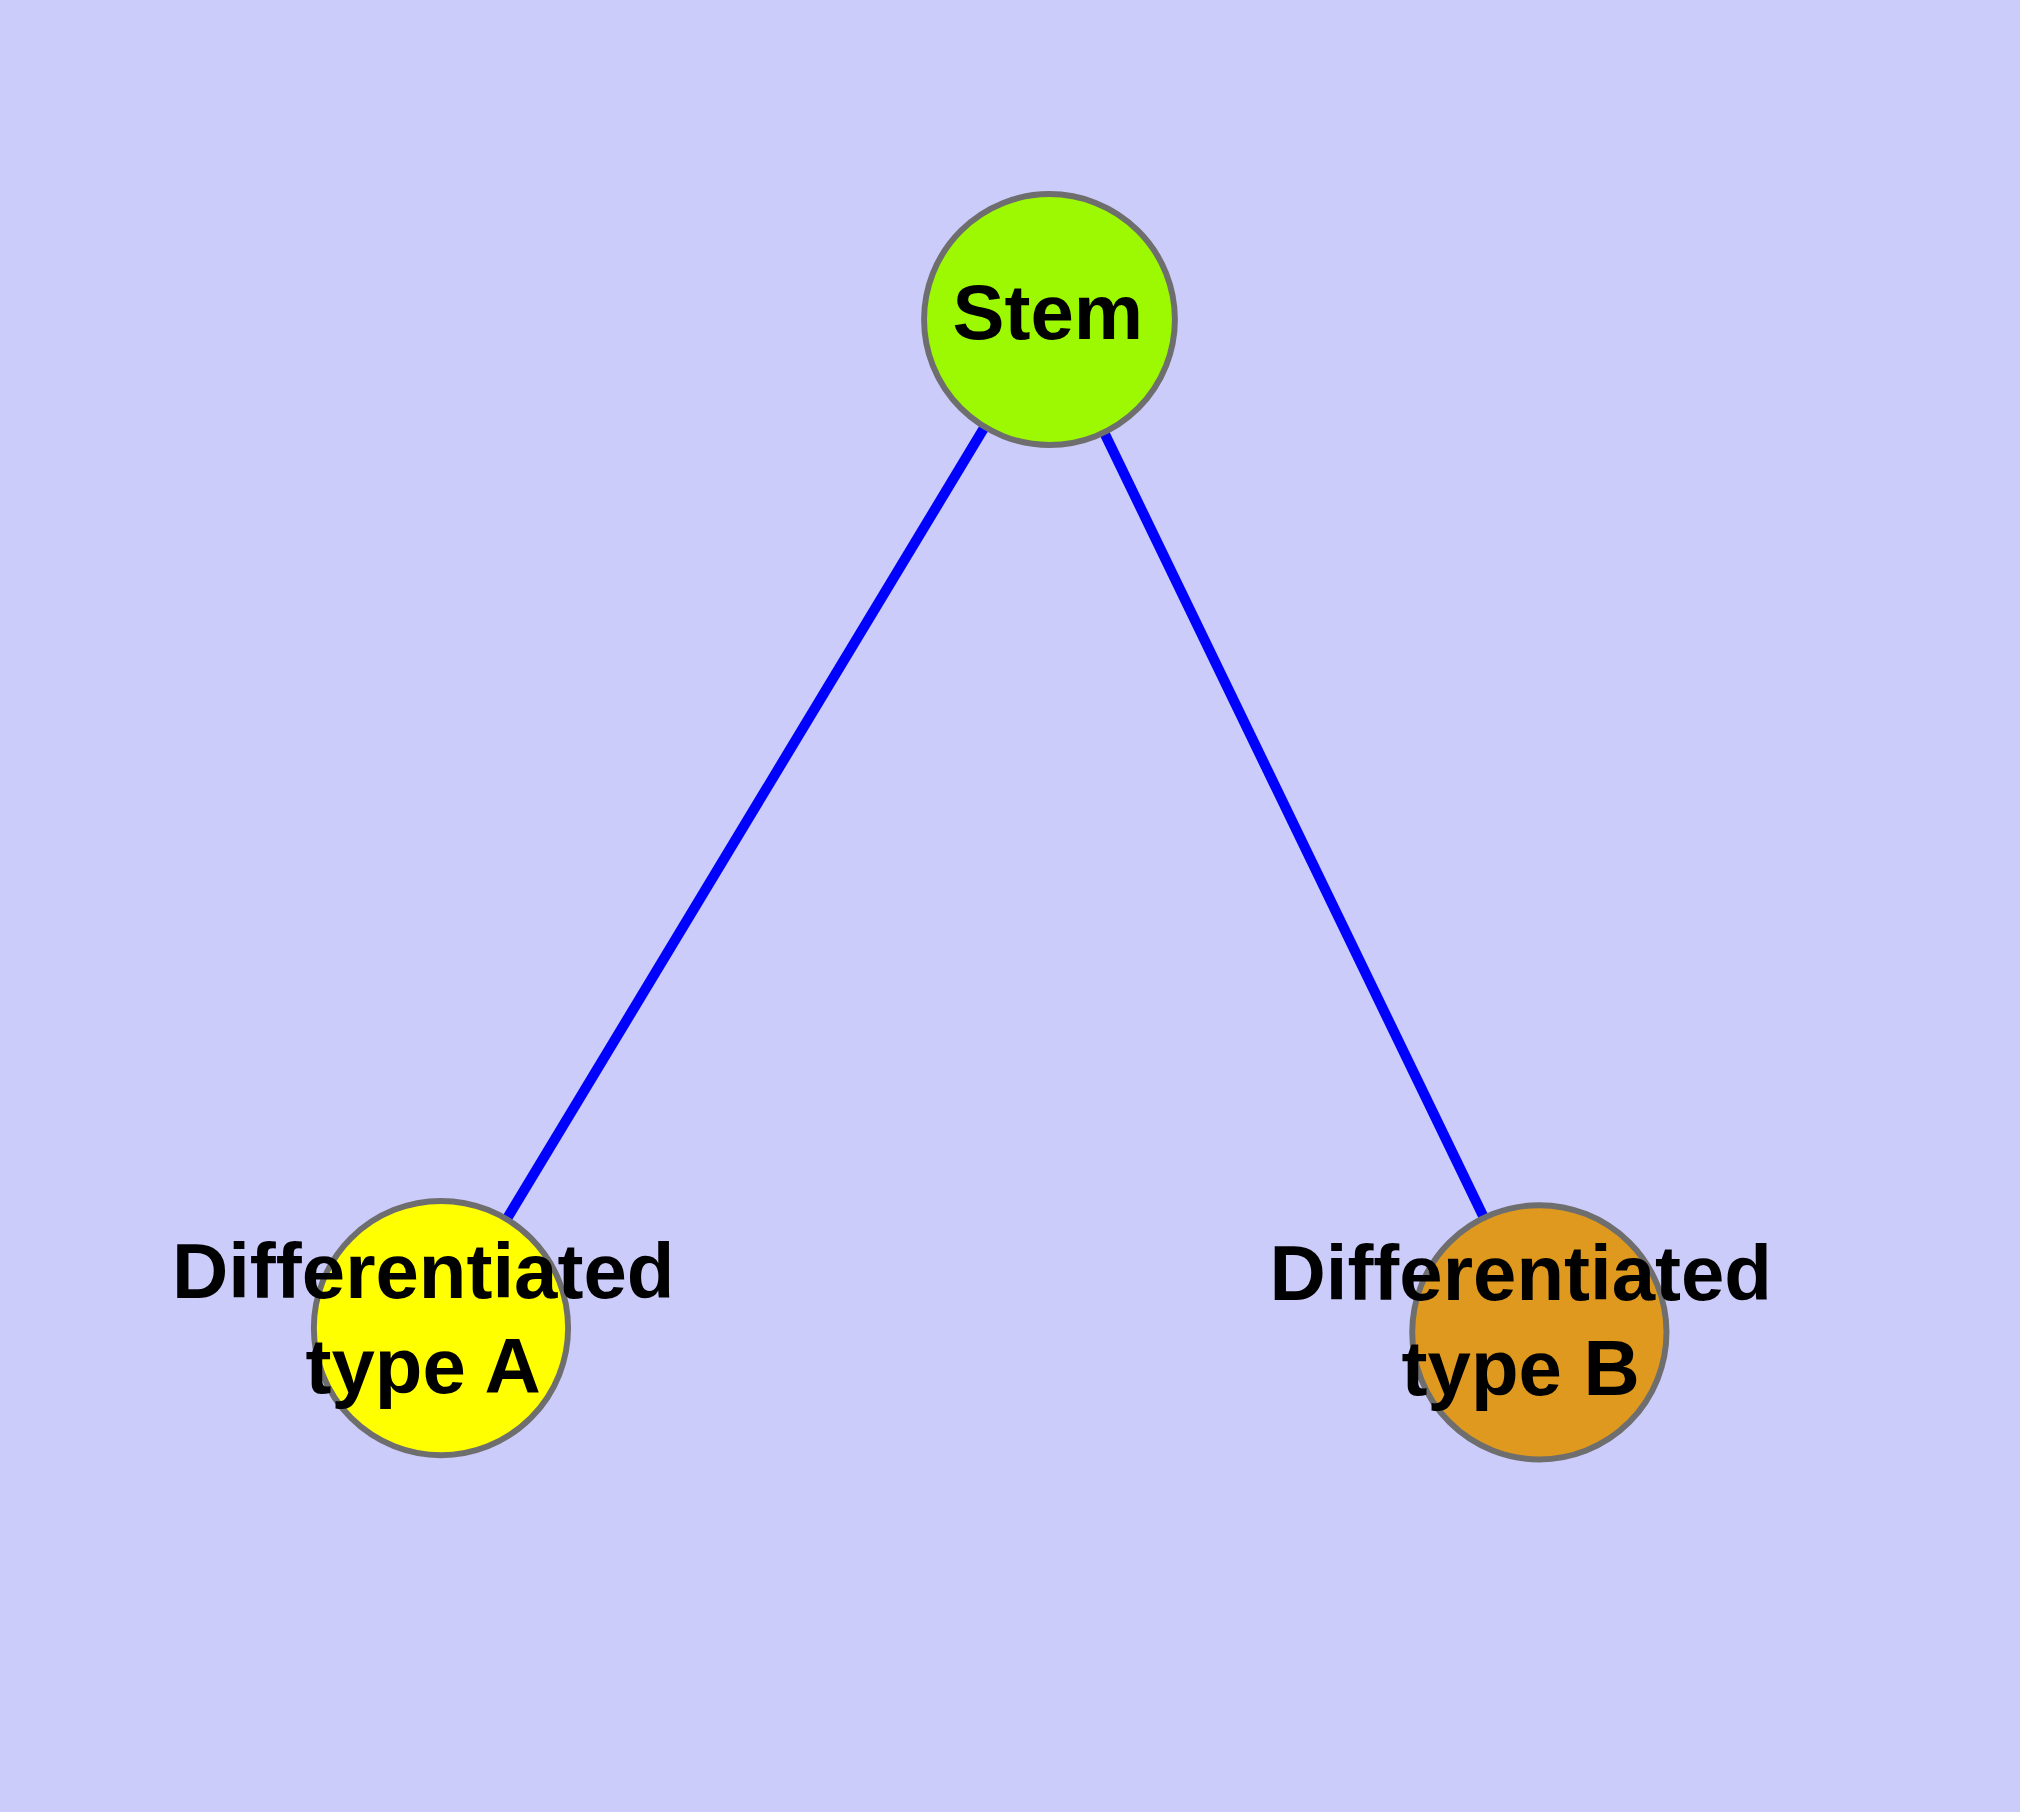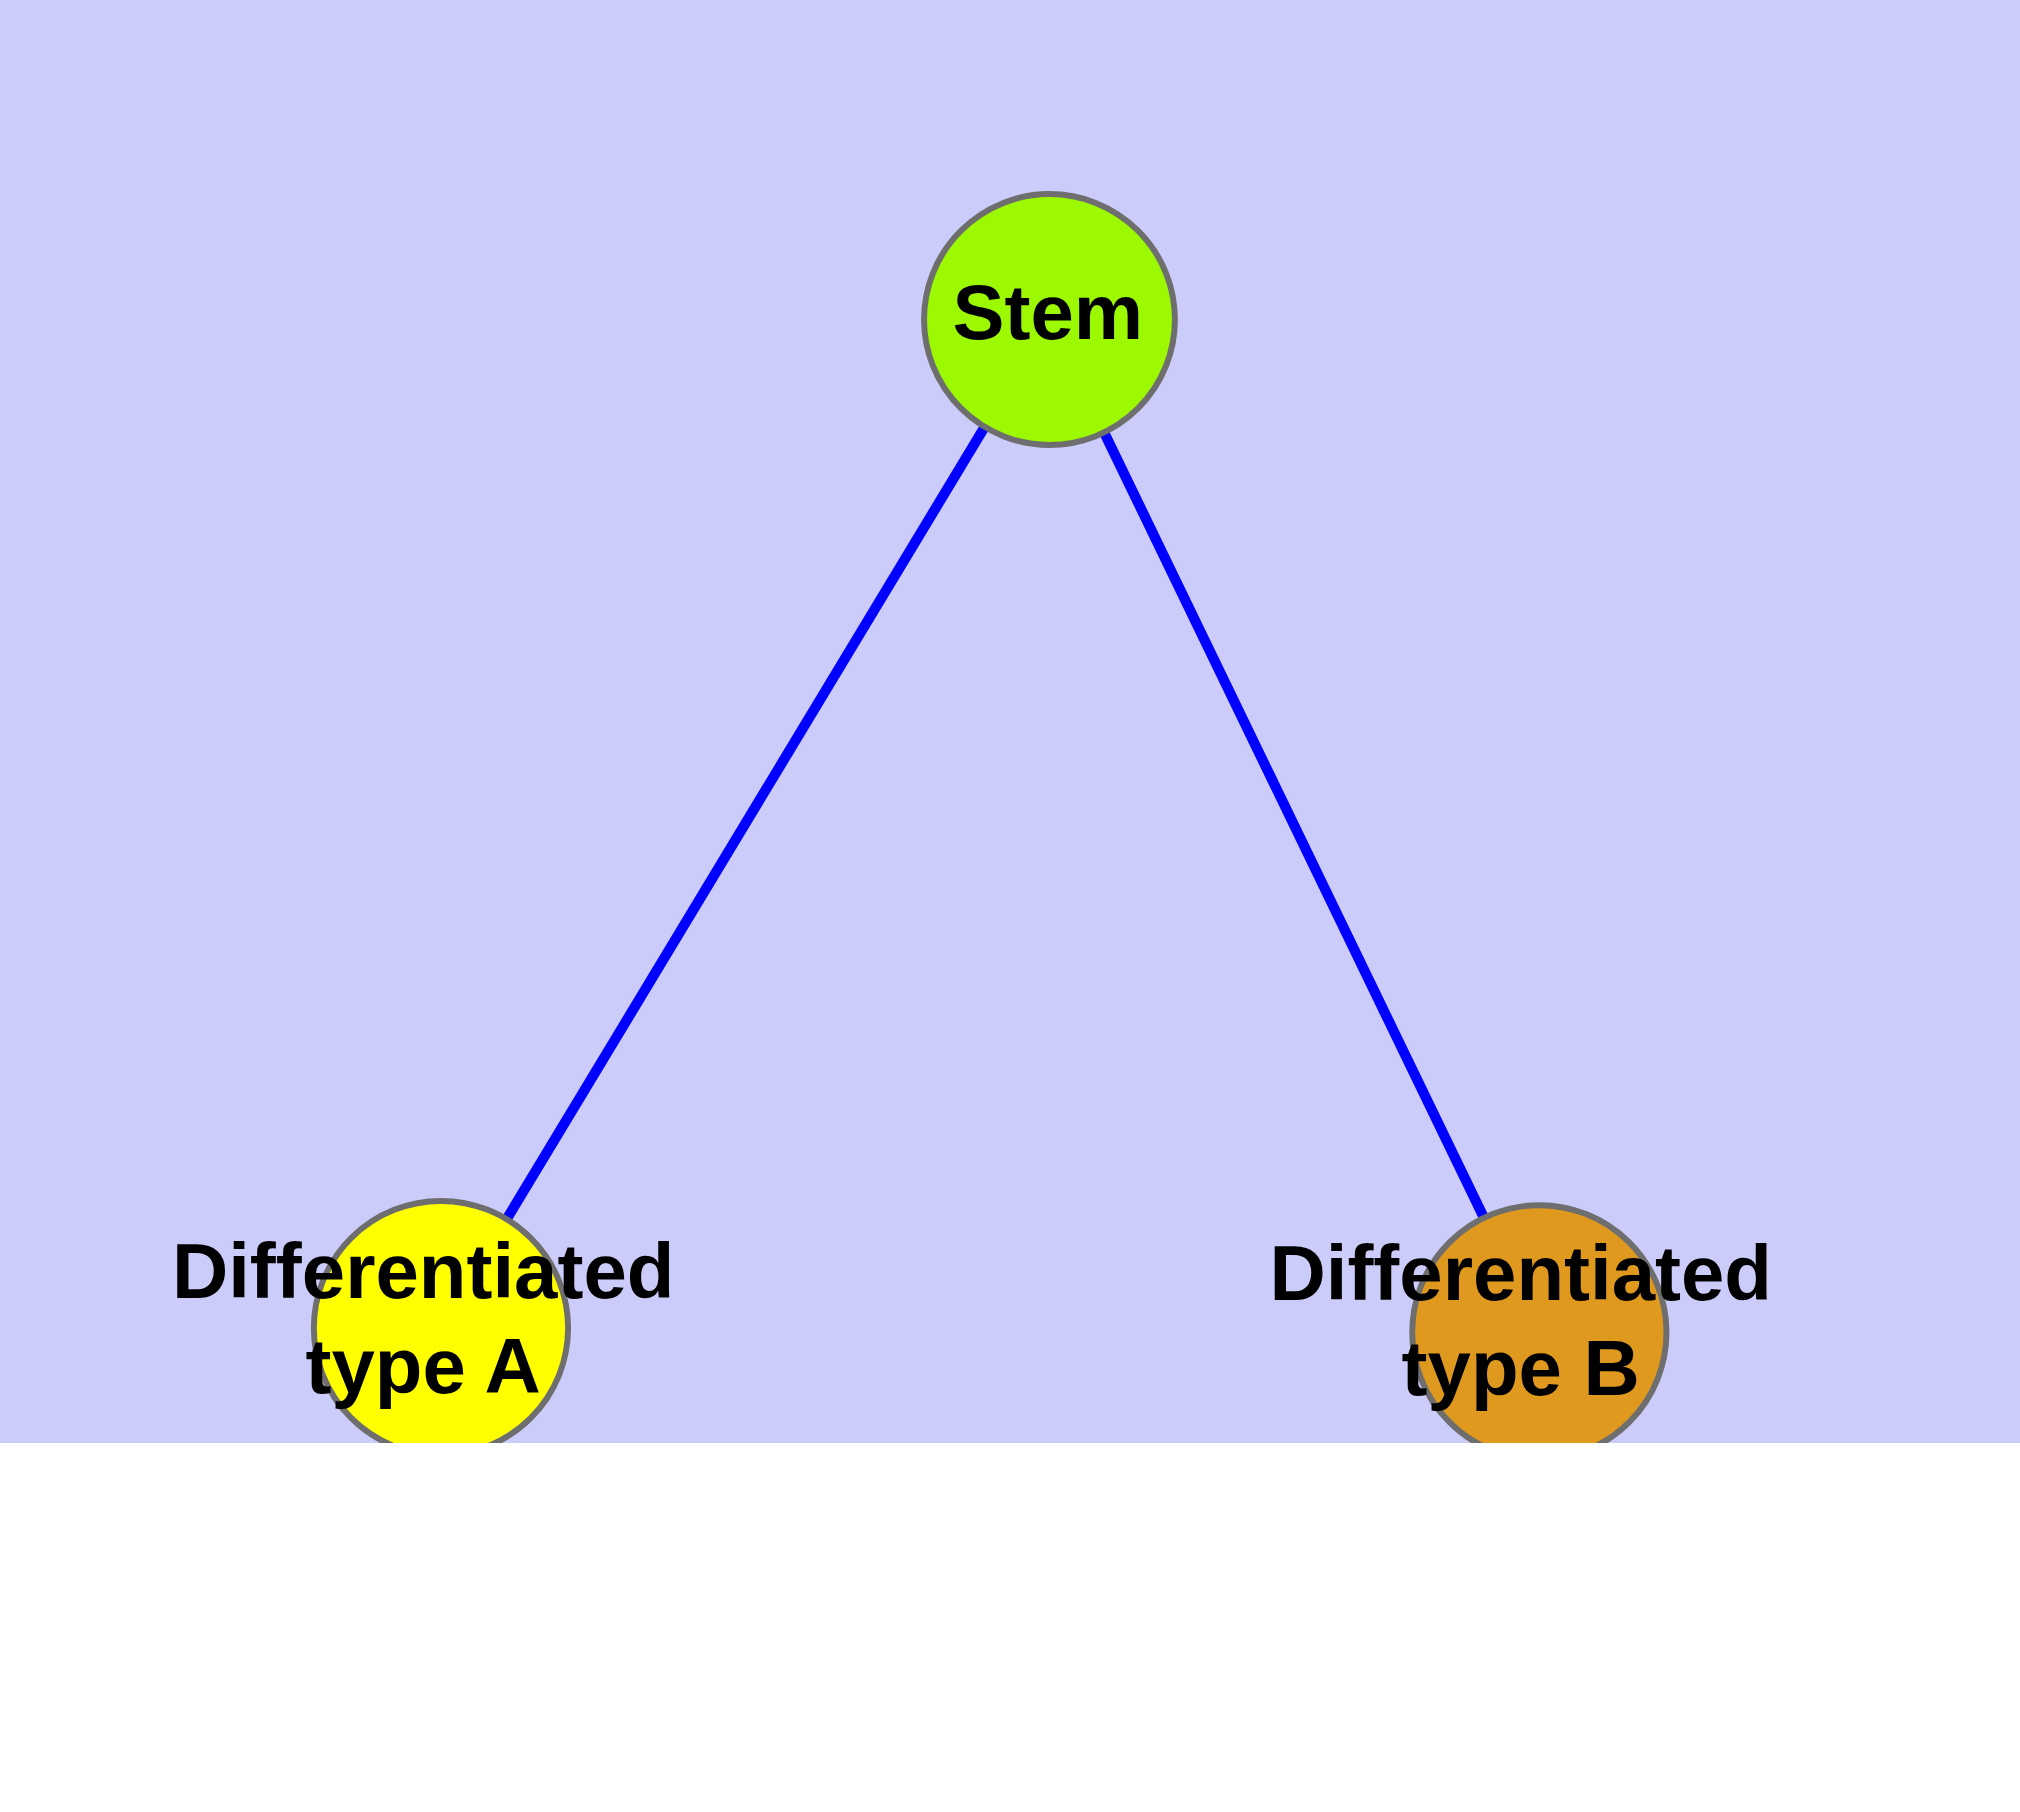--- a/index.html
+++ b/index.html
@@ -3,21 +3,21 @@
 <meta charset="utf-8">
 <style>
   html, body {
     margin: 0;
     padding: 0;
     background: #ffffff;
   }
   #canvas {
     position: relative;
     width: 2021px;
-    height: 1443px;
+    height: 1812px;
     background: #ccccfa;
     overflow: hidden;
     font-family: "Liberation Sans", sans-serif;
     text-align: right;
   }
   #graph-svg {
     position: absolute;
     left: 0;
     top: 0;
     width: 2021px;

